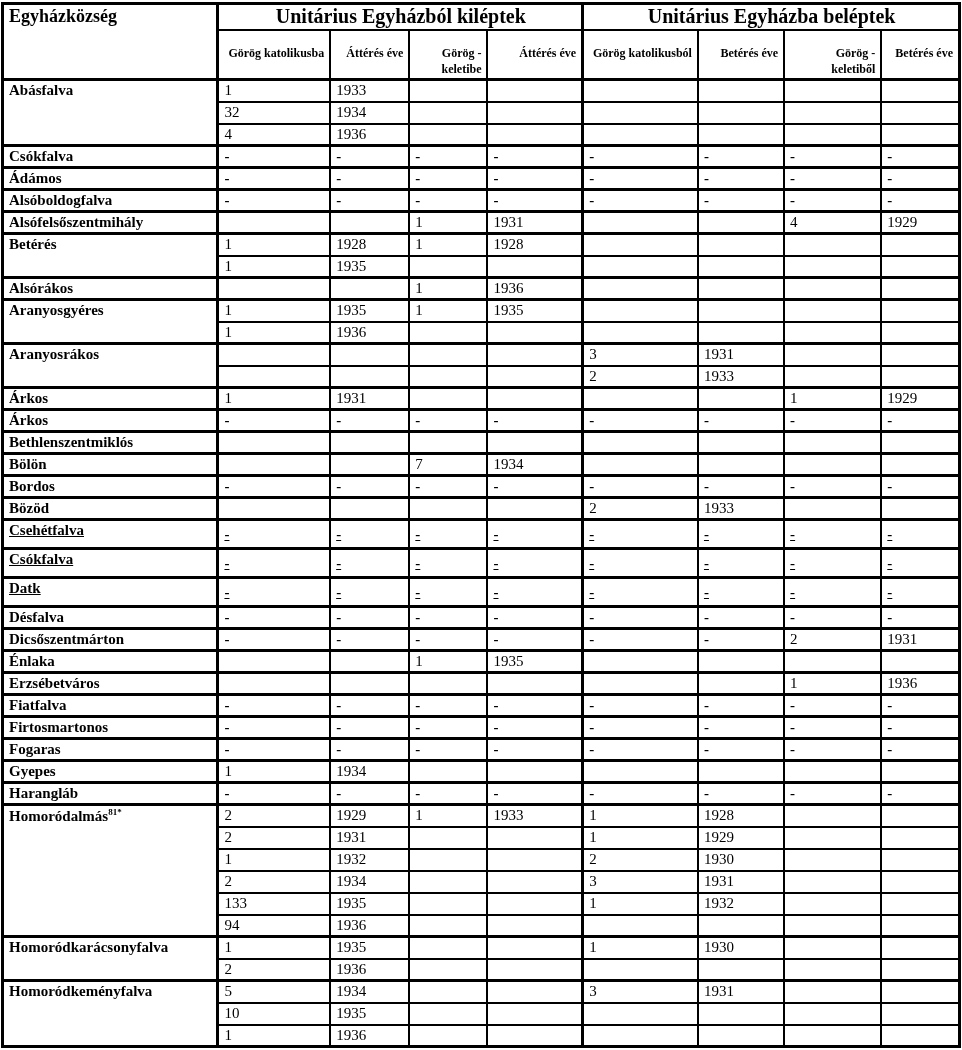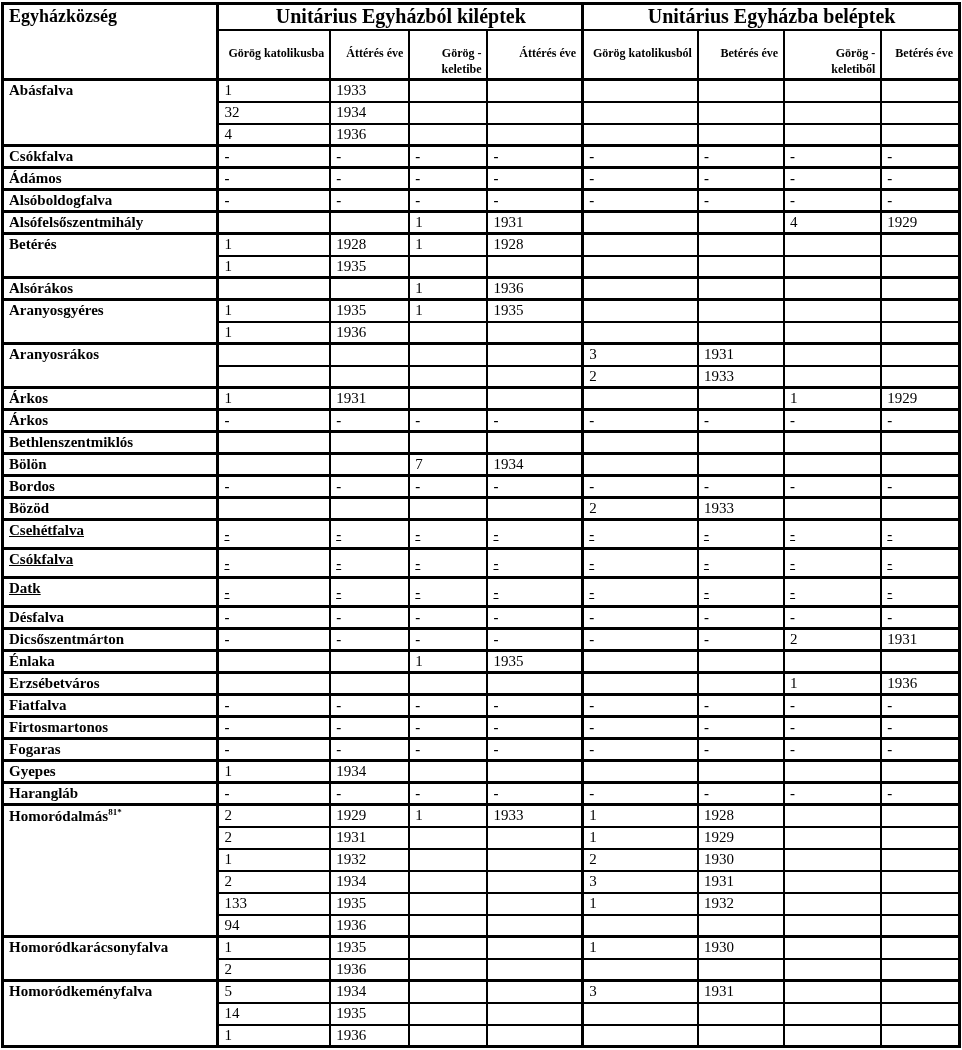--- a/index.html
+++ b/index.html
@@ -541,21 +541,21 @@
         <td class="sep">5</td>
         <td>1934</td>
         <td></td>
         <td></td>
         <td class="sep">3</td>
         <td>1931</td>
         <td></td>
         <td></td>
       </tr>
       <tr>
-        <td class="sep">14</td>
+        <td class="sep">10</td>
         <td>1935</td>
         <td></td>
         <td></td>
         <td class="sep"></td>
         <td></td>
         <td></td>
         <td></td>
       </tr>
       <tr>
         <td class="sep">1</td>

